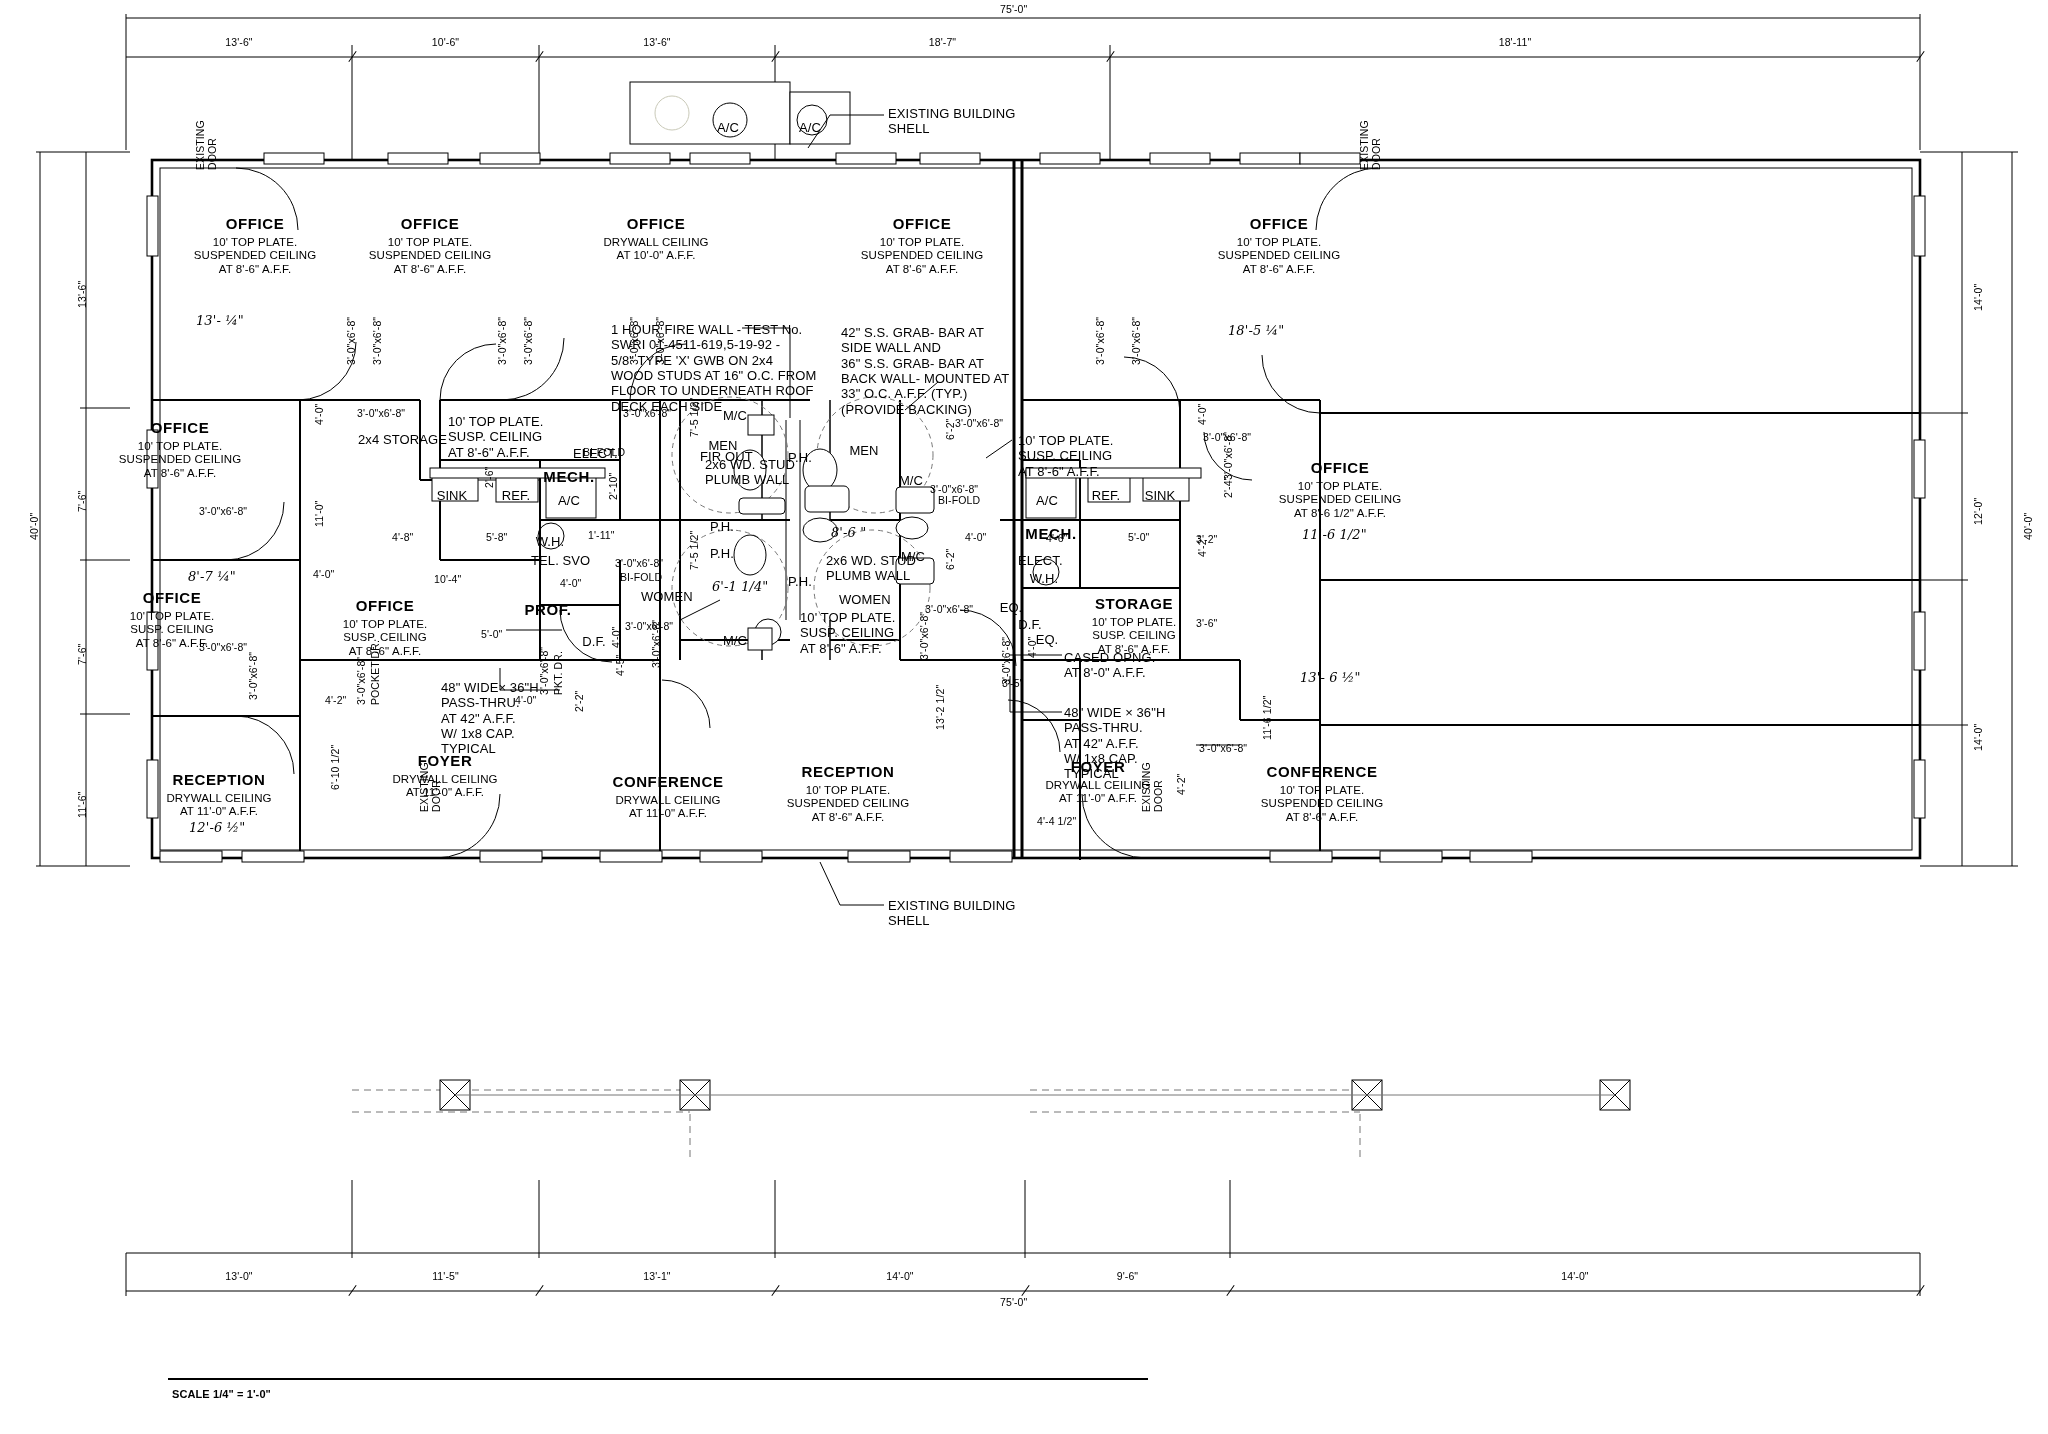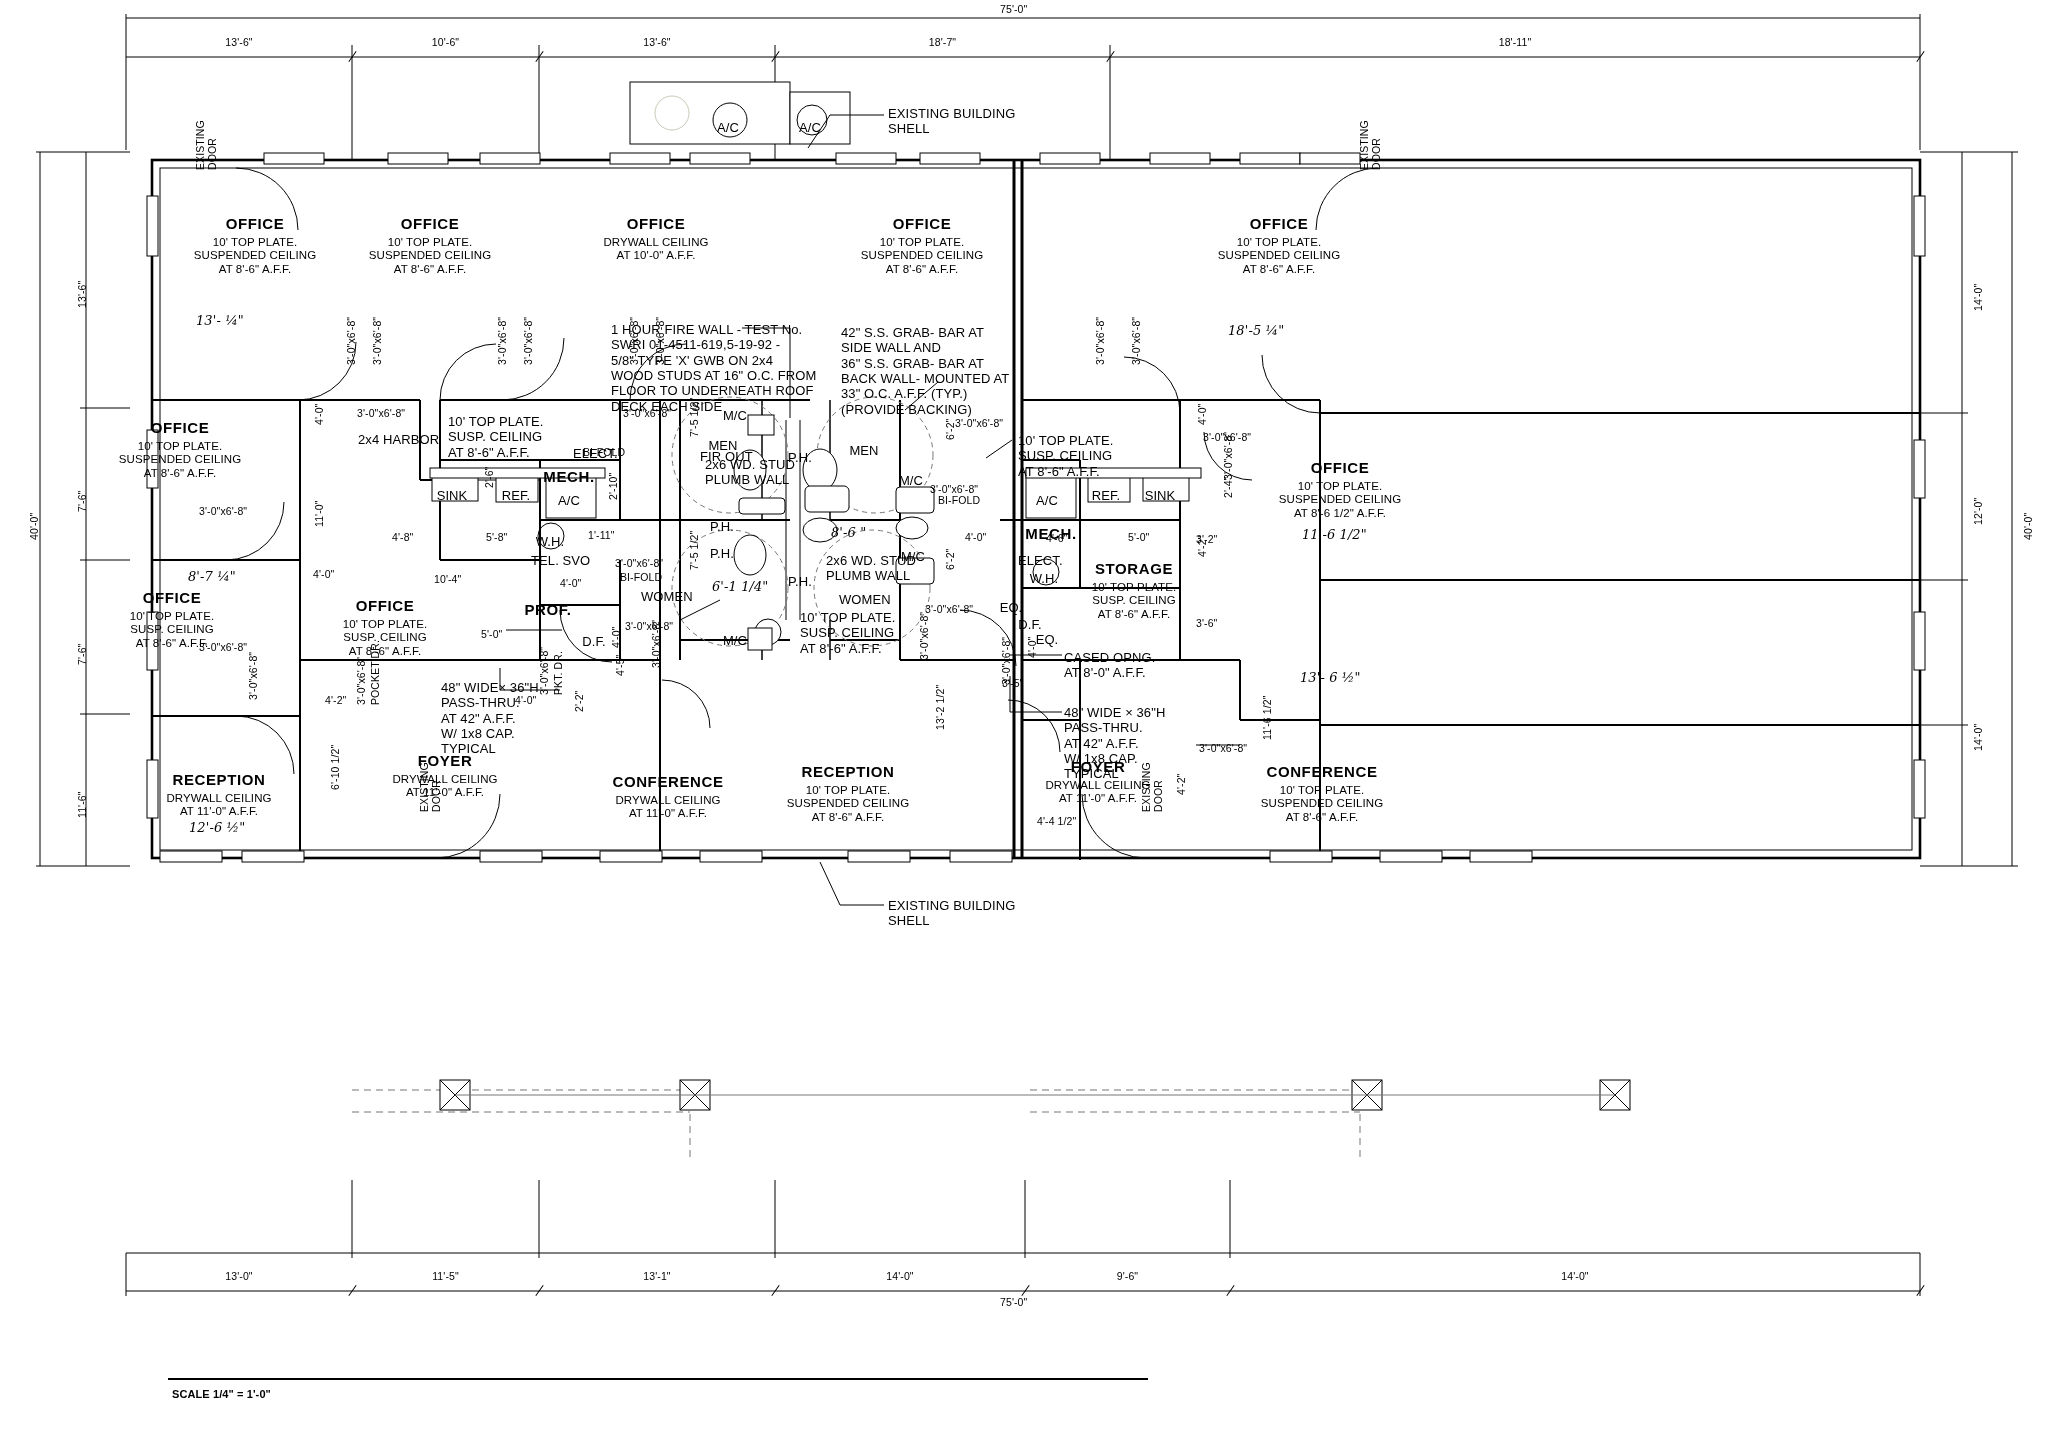--- a/index.html
+++ b/index.html
@@ -308,21 +308,21 @@
 SUSPENDED CEILING
 AT 8'-6" A.F.F.</div></div>
       <div class="t c" style="left: 1013px; top: 758px; width: 170px;"><div class="rm">FOYER</div><div class="sp" style="margin-top: 3px; white-space: pre;">DRYWALL CEILING
 AT 11'-0" A.F.F.</div></div>
       <div class="t c" style="left: 1237px; top: 763px; width: 170px;"><div class="rm">CONFERENCE</div><div class="sp" style="margin-top: 3px; white-space: pre;">10' TOP PLATE.
 SUSPENDED CEILING
 AT 8'-6" A.F.F.</div></div>
       <div class="t c" style="left: 1255px; top: 459px; width: 170px;"><div class="rm">OFFICE</div><div class="sp" style="margin-top: 3px; white-space: pre;">10' TOP PLATE.
 SUSPENDED CEILING
 AT 8'-6 1/2" A.F.F.</div></div>
-      <div class="t c" style="left: 1049px; top: 560px; width: 170px;"><div class="rm">STORAGE</div><div class="sp" style="margin-top: 3px; white-space: pre;">10' TOP PLATE.
+      <div class="t c" style="left: 1049px; top: 595px; width: 170px;"><div class="rm">STORAGE</div><div class="sp" style="margin-top: 3px; white-space: pre;">10' TOP PLATE.
 SUSP. CEILING
 AT 8'-6" A.F.F.</div></div>
       <div class="t c" style="left: 484px; top: 468px; width: 170px;"><div class="rm">MECH.</div></div>
       <div class="t c" style="left: 966px; top: 525px; width: 170px;"><div class="rm">MECH.</div></div>
       <div class="t c" style="left: 463px; top: 601px; width: 170px;"><div class="rm">PROF.</div></div>
     </div>
   <div id="notes-layer">
       <div class="t nt" style="left: 888px; top: 106px;">EXISTING BUILDING
 SHELL</div>
       <div class="t nt" style="left: 888px; top: 898px;">EXISTING BUILDING
@@ -361,21 +361,21 @@
       <div class="t nt" style="left: 1018px; top: 433px;">10' TOP PLATE.
 SUSP. CEILING
 AT 8'-6" A.F.F.</div>
       <div class="t nt" style="left: 800px; top: 610px;">10' TOP PLATE.
 SUSP. CEILING
 AT 8'-6" A.F.F.</div>
     </div>
   <div id="small-layer">
       <div class="t nt c" style="left: 706px; top: 120px; width: 44px;">A/C</div>
       <div class="t nt c" style="left: 788px; top: 120px; width: 44px;">A/C</div>
-      <div class="t nt c" style="left: 358px; top: 432px; width: 44px;">2x4 HARBOR</div>
+      <div class="t nt c" style="left: 358px; top: 432px; width: 44px;">2x4 STORAGE</div>
       <div class="t nt c" style="left: 430px; top: 488px; width: 44px;">SINK</div>
       <div class="t nt c" style="left: 494px; top: 488px; width: 44px;">REF.</div>
       <div class="t nt c" style="left: 547px; top: 493px; width: 44px;">A/C</div>
       <div class="t nt c" style="left: 573px; top: 446px; width: 44px;">ELECT.</div>
       <div class="t nt c" style="left: 528px; top: 534px; width: 44px;">W.H.</div>
       <div class="t nt c" style="left: 531px; top: 553px; width: 44px;">TEL. SVO</div>
       <div class="t nt c" style="left: 572px; top: 634px; width: 44px;">D.F.</div>
       <div class="t nt c" style="left: 713px; top: 408px; width: 44px;">M/C</div>
       <div class="t nt c" style="left: 713px; top: 633px; width: 44px;">M/C</div>
       <div class="t nt c" style="left: 889px; top: 473px; width: 44px;">M/C</div>

